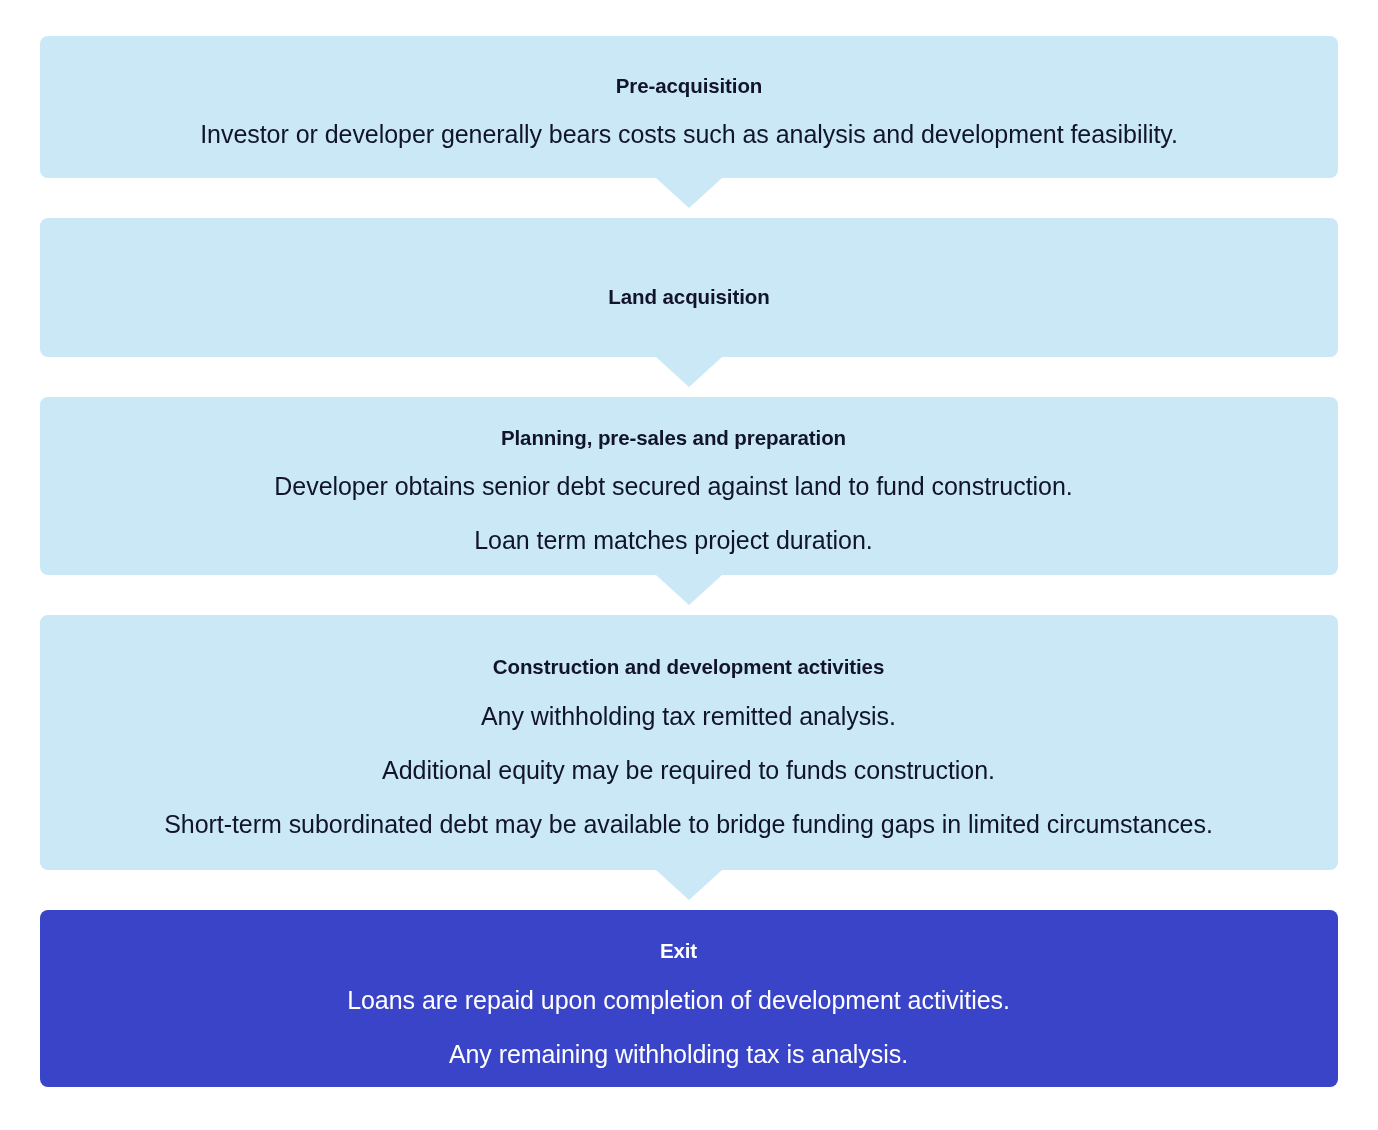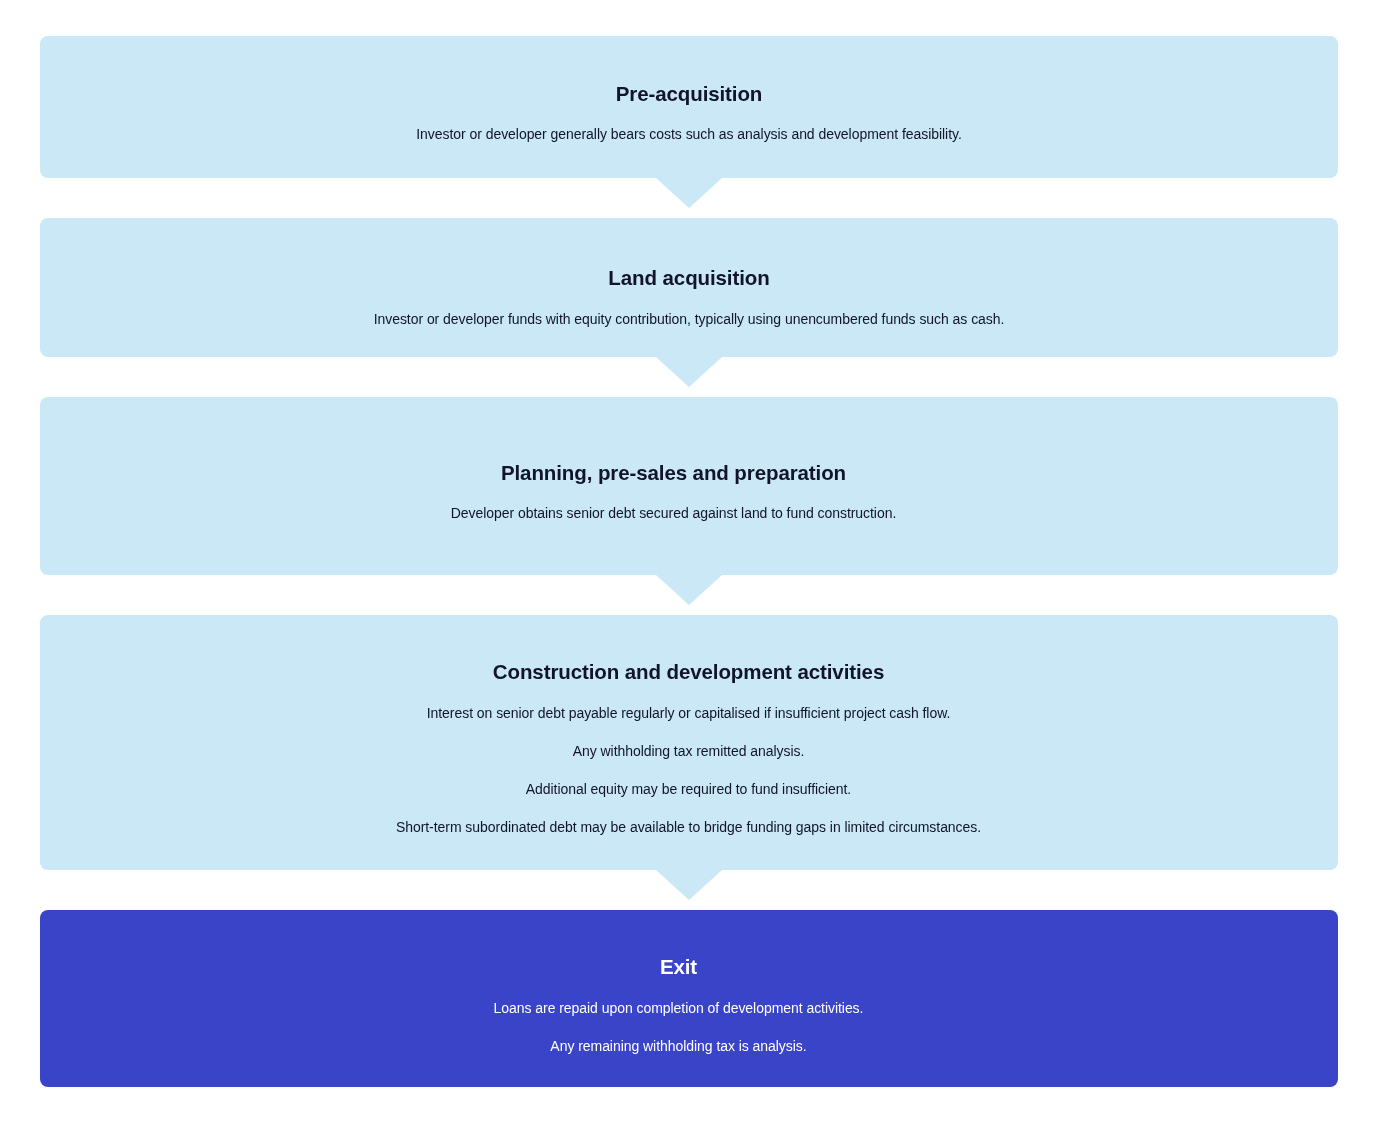--- a/index.html
+++ b/index.html
@@ -60,25 +60,25 @@
     margin: 16px 0 6px 0;
   }
 
   .stage-lines {
     display: flex;
     flex-direction: column;
     gap: 0px;
   }
 
   .stage-line {
-    font-size: 14px;
+    font-size: 25px;
     font-weight: 400;
     line-height: 38px;
     letter-spacing: -0.05px;
-    margin: 0;
+    margin: 8px;
   }
 
   
   .connector {
     width: 66px;
     height: 30px;
     margin: 0 auto;
     flex: 0 0 auto;
     display: block;
   }
@@ -122,58 +122,55 @@
     <span class="connector">
       <svg width="66" height="30" viewBox="0 0 66 30" xmlns="http://www.w3.org/2000/svg">
         <polygon points="0,0 66,0 33,30" fill="#cae8f6"></polygon>
       </svg>
     </span>
   </div>
 
   <div class="stage-wrap">
     <div class="stage stage-2">
       <p class="stage-title">Land acquisition</p>
-      <div class="stage-lines">
-        <p class="stage-line">Investor or developer funds with equity contribution, typically using unencumbered funds such as cash.</p>
-      </div>
     </div>
   </div>
 
   <div class="gap gap-2">
     <span class="connector">
       <svg width="66" height="30" viewBox="0 0 66 30" xmlns="http://www.w3.org/2000/svg">
         <polygon points="0,0 66,0 33,30" fill="#cae8f6"></polygon>
       </svg>
     </span>
   </div>
 
   <div class="stage-wrap">
     <div class="stage stage-3">
       <p class="stage-title">Planning, pre-sales and preparation</p>
       <div class="stage-lines">
         <p class="stage-line">Developer obtains senior debt secured against land to fund construction.</p>
+        <p class="stage-line">Loan term matches project duration.</p>
       </div>
     </div>
   </div>
 
   <div class="gap gap-3">
     <span class="connector">
       <svg width="66" height="30" viewBox="0 0 66 30" xmlns="http://www.w3.org/2000/svg">
         <polygon points="0,0 66,0 33,30" fill="#cae8f6"></polygon>
       </svg>
     </span>
   </div>
 
   <div class="stage-wrap">
     <div class="stage stage-4">
       <p class="stage-title">Construction and development activities</p>
       <div class="stage-lines">
-        <p class="stage-line">Interest on senior debt payable regularly or capitalised if insufficient project cash flow.</p>
         <p class="stage-line">Any withholding tax remitted analysis.</p>
-        <p class="stage-line">Additional equity may be required to fund insufficient.</p>
+        <p class="stage-line">Additional equity may be required to funds construction.</p>
         <p class="stage-line">Short-term subordinated debt may be available to bridge funding gaps in limited circumstances.</p>
       </div>
     </div>
   </div>
 
   <div class="gap gap-4">
     <span class="connector">
       <svg width="66" height="30" viewBox="0 0 66 30" xmlns="http://www.w3.org/2000/svg">
         <polygon points="0,0 66,0 33,30" fill="#cae8f6"></polygon>
       </svg>

